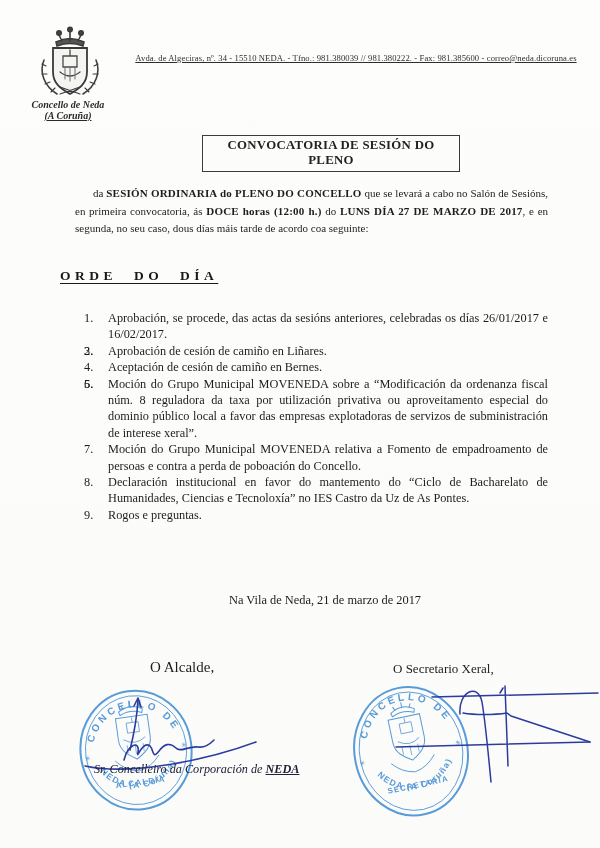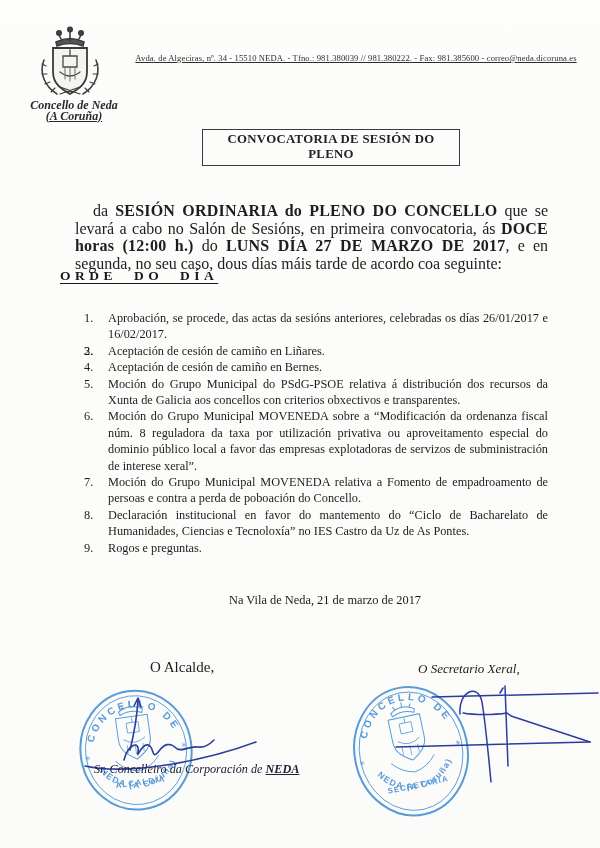--- a/index.html
+++ b/index.html
@@ -9,49 +9,49 @@
     font-family:"Liberation Serif", serif;color:#1c1c1c;overflow:hidden;
   }
   .abs{position:absolute;}
   
   #address{
     left:123px;top:28px;width:466px;text-align:center;
     font-size:8.6px;letter-spacing:.1px;color:#2e2e2e;
     text-decoration:underline;white-space:nowrap;margin-top:25px;
   }
   #logo-caption{
-    left:22px;top:100px;width:104px;text-align:center;
-    font-size:12px;font-style:italic;font-weight:bold;color:#2a2a2a;line-height:10.5px;
+    left:16px;top:100px;width:104px;text-align:center;
+    font-size:10px;font-style:italic;font-weight:bold;color:#2a2a2a;line-height:10.5px;
   }
   #logo-caption .u{text-decoration:underline;}
   
   #title-box{
-    left:202px;top:129px;width:238px;border:1.4px solid #3b3b3b;
+    left:202px;top:135px;width:238px;border:1.4px solid #3b3b3b;
     padding:2px 9px 3px 9px;text-align:center;
     font-size:12.8px;font-weight:600;letter-spacing:.3px;color:#222;
   }
   
   #intro{
-    left:75px;top:186px;width:473px;font-size:16px;line-height:17.6px;
+    left:75px;top:174px;width:473px;font-size:11px;line-height:17.6px;
     text-align:justify;text-indent:18px;color:#1d1d1d;
   }
   #intro b{letter-spacing:.2px;}
   
   #agenda-heading{
     left:60px;top:268px;width:530px;
     font-size:13.5px;font-weight:bold;letter-spacing:4.5px;word-spacing:9px;
     text-decoration:underline;text-underline-offset:3px;color:#191919;
   }
   #agenda-list{left:75px;top:310px;width:473px;font-size:12.3px;line-height:16.4px;}
   .li{position:relative;padding-left:33px;text-align:justify;color:#1d1d1d;}
   .li .num{position:absolute;left:9px;top:0;}
   
   #date-line{left:50px;top:593px;width:550px;text-align:center;font-size:12.4px;z-index:5;}
   #sig-left-title{left:150px;top:659px;font-size:15px;z-index:5;}
-  #sig-right-title{left:418px;top:661px;font-size:13px;z-index:5;font-style:italic;}
+  #sig-right-title{left:393px;top:661px;font-size:13px;z-index:5;}
   #footer-line{
     left:94px;top:762px;font-size:12.2px;font-style:italic;color:#20203a;z-index:6;
   }
   #footer-line .nm{font-weight:bold;text-decoration:underline;font-style:italic;}
   .stamp{z-index:2;opacity:.92;}
   .sig{z-index:3;}
   svg{display:block;}
 </style>
 </head>
 <body>
@@ -81,23 +81,23 @@
 
   <div class="abs" id="title-box">CONVOCATORIA DE SESIÓN DO PLENO</div>
 
   <p class="abs" id="intro"><span>da </span><b>SESIÓN ORDINARIA do PLENO DO CONCELLO</b><span> que se levará a cabo no Salón de Sesións, en primeira convocatoria, ás </span><b>DOCE horas (12:00 h.)</b><span> do </span><b>LUNS DÍA 27 DE MARZO DE 2017</b><span>, e en segunda, no seu caso, dous días máis tarde de acordo coa seguinte:</span></p>
 
   <div class="abs" id="agenda-heading">ORDE DO DÍA</div>
 
   <div class="abs" id="agenda-list">
     <div class="li"><span class="num">1.</span><span>Aprobación, se procede, das actas da sesións anteriores, celebradas os días 26/01/2017 e 16/02/2017.</span></div>
     <div class="li"><span class="num">2.</span></div>
-    <div class="li"><span class="num">3.</span><span>Aceptación de cesión de camiño en Liñares.</span></div>
+    <div class="li"><span class="num">3.</span><span>Aprobación de cesión de camiño en Liñares.</span></div>
     <div class="li"><span class="num">4.</span><span>Aceptación de cesión de camiño en Bernes.</span></div>
-    <div class="li"><span class="num">5.</span><span>Moción do Grupo Municipal do PSdG-PSOE relativa á distribución dos recursos da Xunta de Galicia aos concellos con criterios obxectivos e transparentes.</span></div>
+    <div class="li"><span class="num">5.</span></div>
     <div class="li"><span class="num">6.</span><span>Moción do Grupo Municipal MOVENEDA sobre a “Modificación da ordenanza fiscal núm. 8 reguladora da taxa por utilización privativa ou aproveitamento especial do dominio público local a favor das empresas explotadoras de servizos de subministración de interese xeral”.</span></div>
     <div class="li"><span class="num">7.</span><span>Moción do Grupo Municipal MOVENEDA relativa a Fomento de empadroamento de persoas e contra a perda de poboación do Concello.</span></div>
     <div class="li"><span class="num">8.</span><span>Declaración institucional en favor do mantemento do “Ciclo de Bacharelato de Humanidades, Ciencias e Tecnoloxía” no IES Castro da Uz de As Pontes.</span></div>
     <div class="li"><span class="num">9.</span><span>Rogos e preguntas.</span></div>
   </div>
 
   <div class="abs" id="date-line">Na Vila de Neda, 21 de marzo de 2017</div>
 
   <div class="abs" id="sig-left-title">O Alcalde,</div>
   <div class="abs" id="sig-right-title">O Secretario Xeral,</div>

